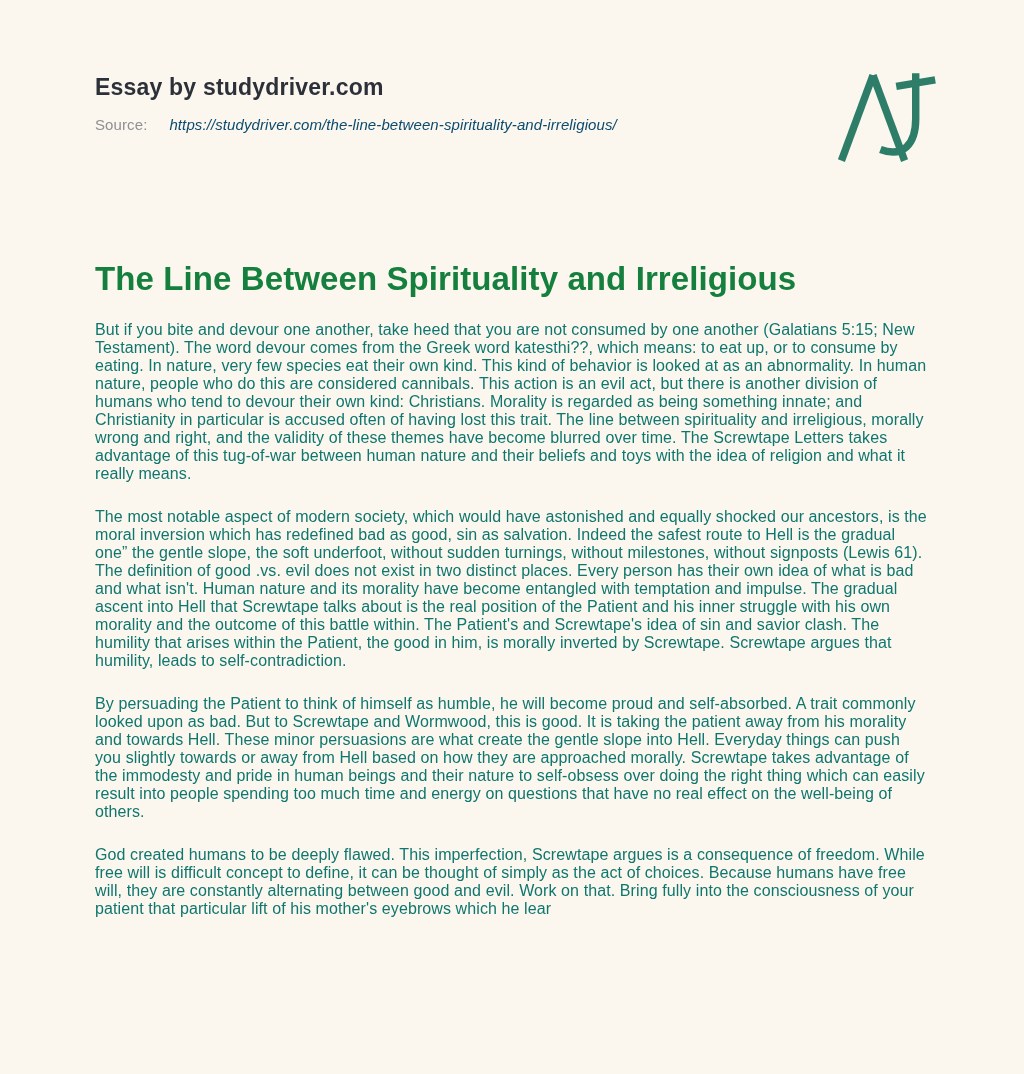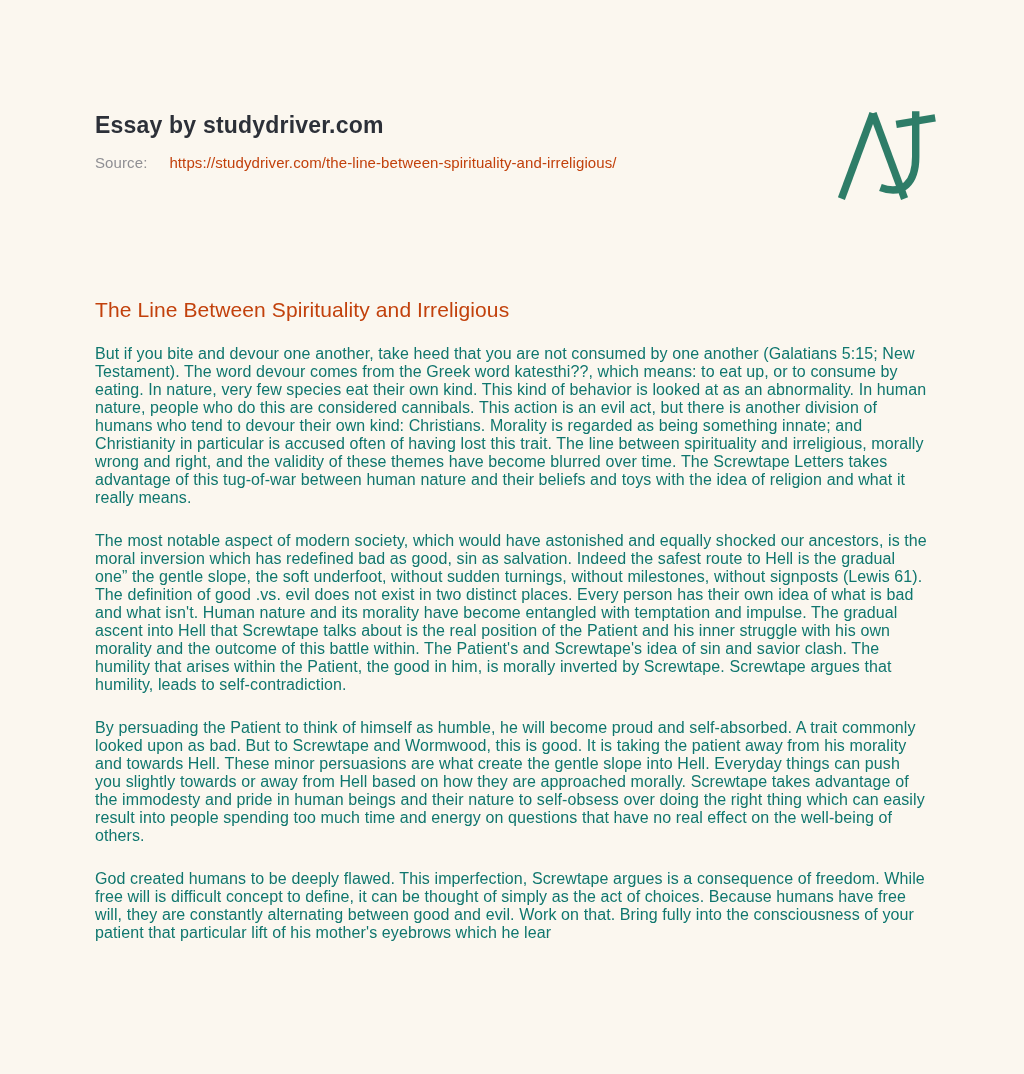--- a/index.html
+++ b/index.html
@@ -15,59 +15,60 @@
     height: 1074px;
     overflow: hidden;
     background: #fbf7ef;
     position: relative;
     margin: 0 auto;
   }
   .header {
     display: flex;
     justify-content: space-between;
     align-items: flex-start;
-    padding: 112px 86px 0 95px;
+    padding: 74px 86px 0 95px;
   }
   .byline {
     font-size: 23px;
     font-weight: 700;
     color: #2c3038;
     letter-spacing: 0.2px;
   }
   .source-line {
     margin-top: 15px;
     font-size: 15px;
     letter-spacing: 0.1px;
   }
   .source-label {
     color: #8f8f93;
     margin-right: 22px;
   }
   .source-link {
-    color: #c2410c;
+    color: #0c4a6e;
     text-decoration: none;
     cursor: pointer;
+    font-style: italic;
   }
   .logo {
     flex: 0 0 auto;
     margin-top: -4px;
   }
   .logo svg {
     width: 104px;
     height: 94px;
     display: block;
   }
   .content {
     padding: 0 95px 0 95px;
   }
   .essay-title {
     margin-top: 96px;
-    font-size: 21px;
-    font-weight: 400;
-    color: #c2410c;
+    font-size: 33px;
+    font-weight: 700;
+    color: #15803d;
     letter-spacing: 0.1px;
   }
   .content p {
     margin-top: 25px;
     font-size: 16px;
     line-height: 18px;
     color: #0f766e;
     letter-spacing: 0.1px;
   }
   .content p:first-of-type {

